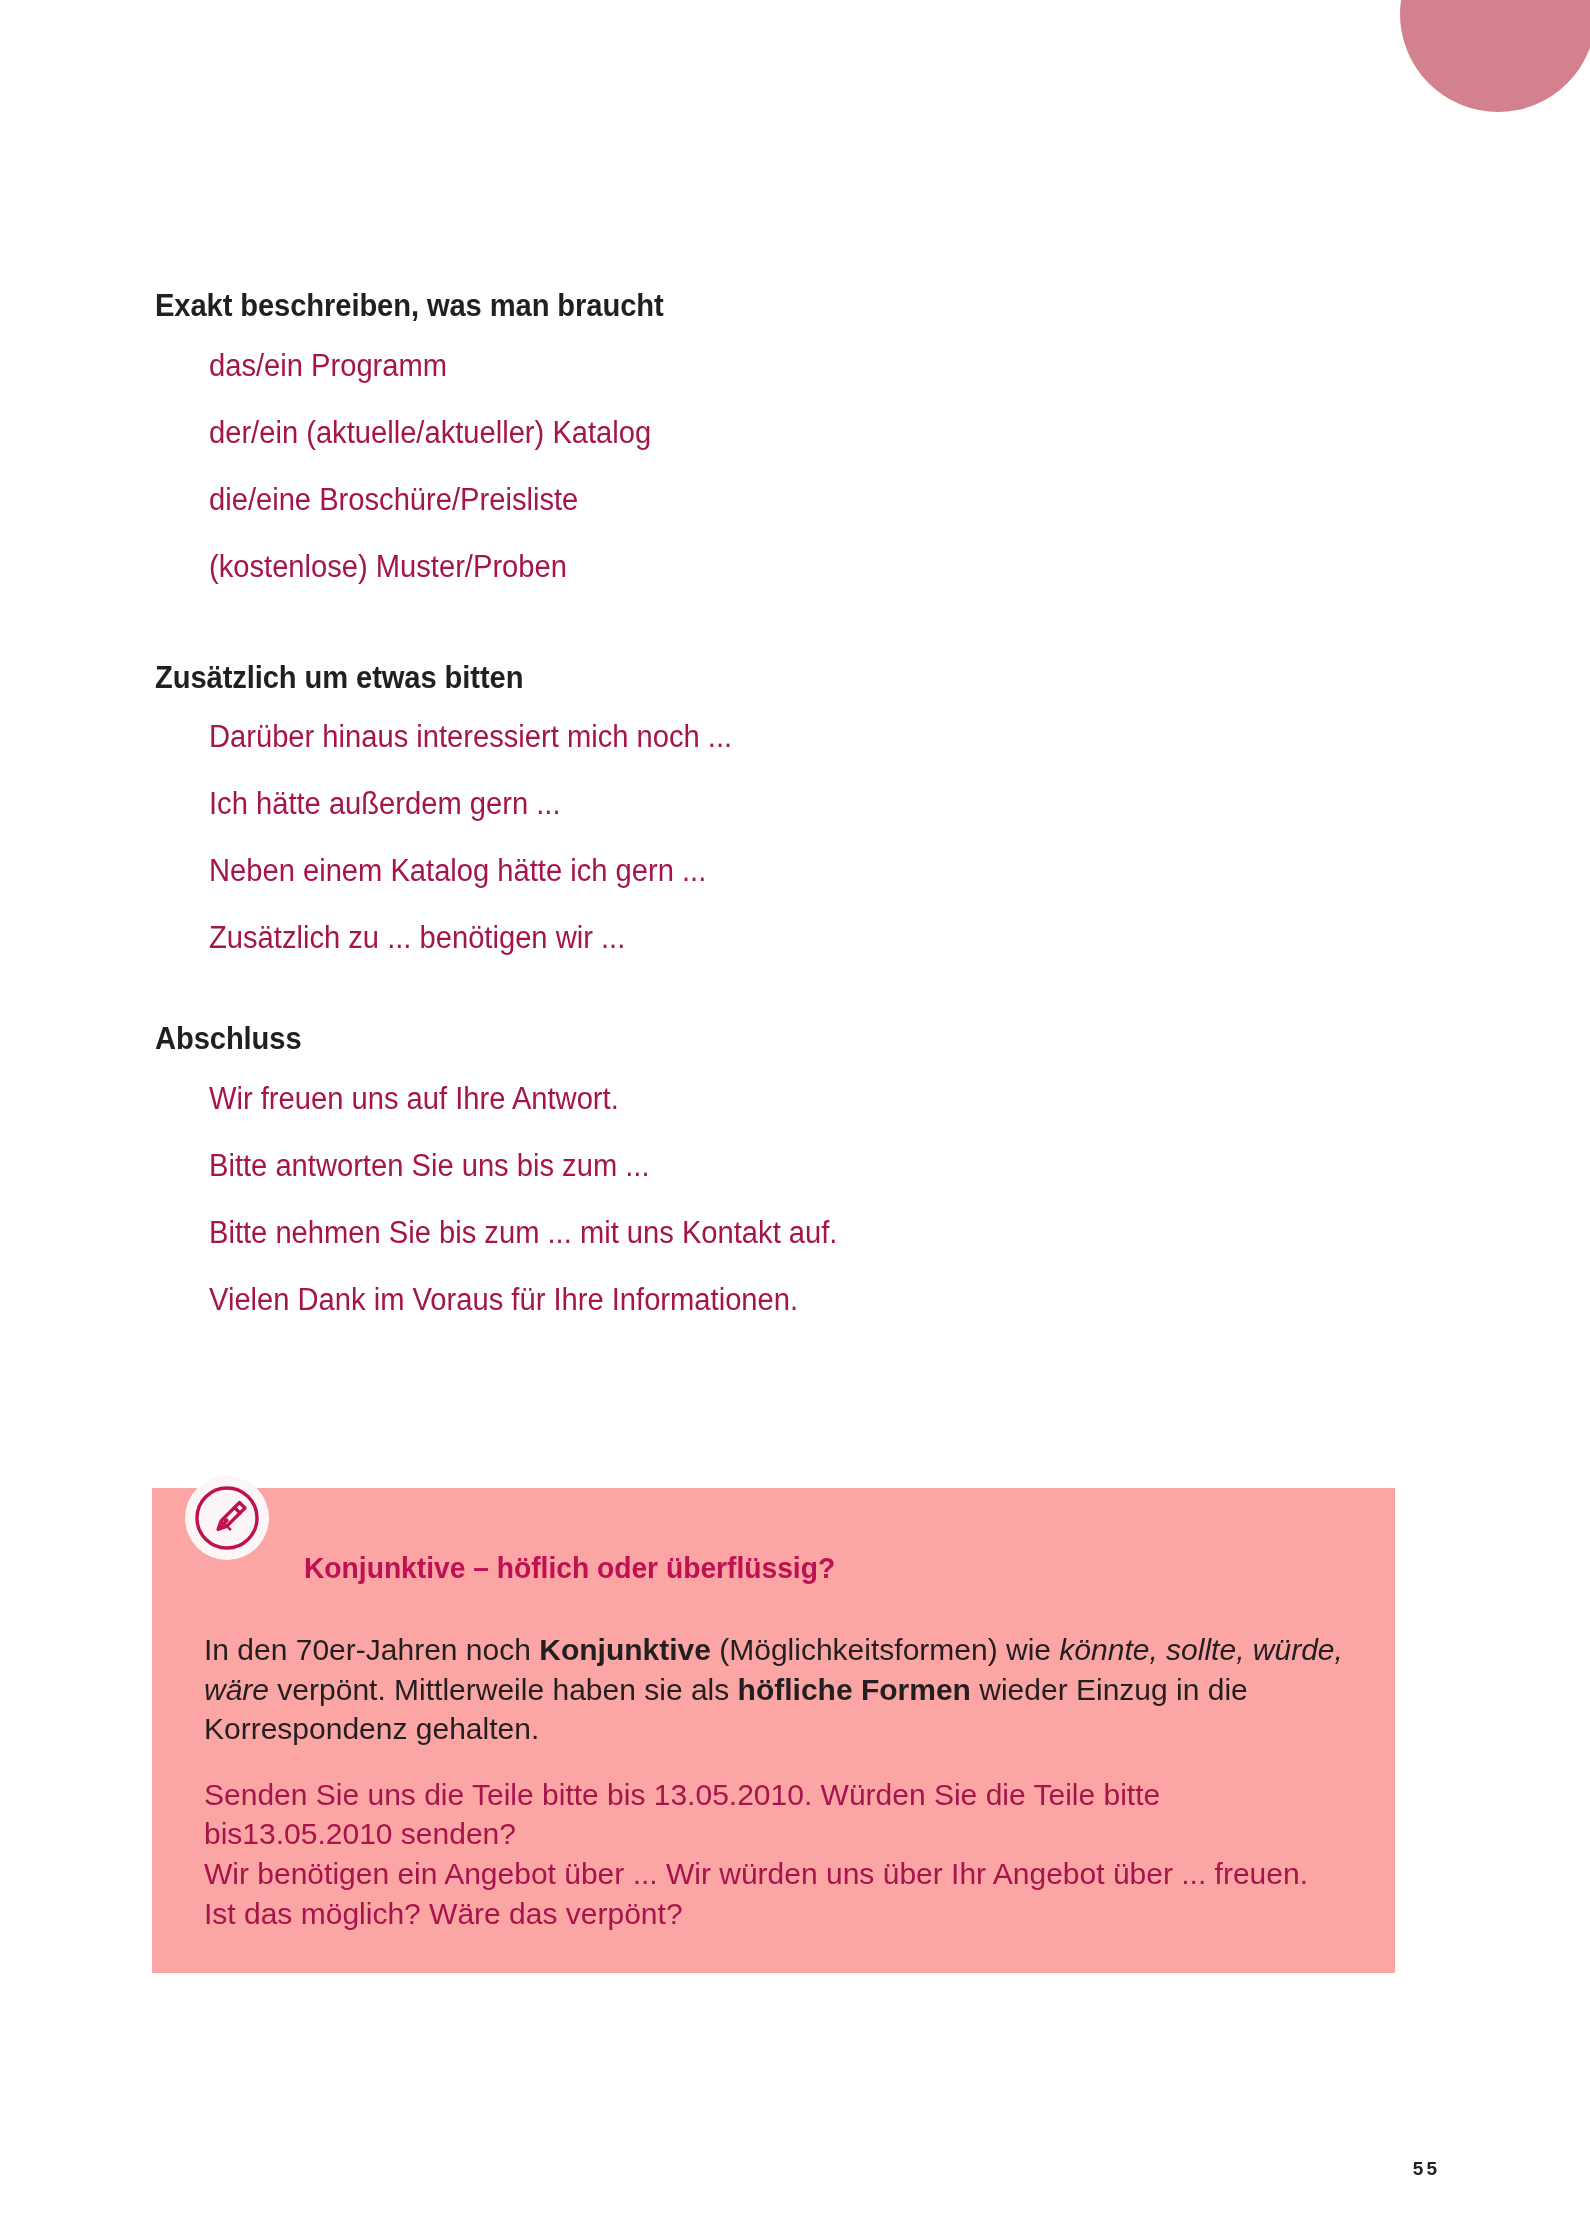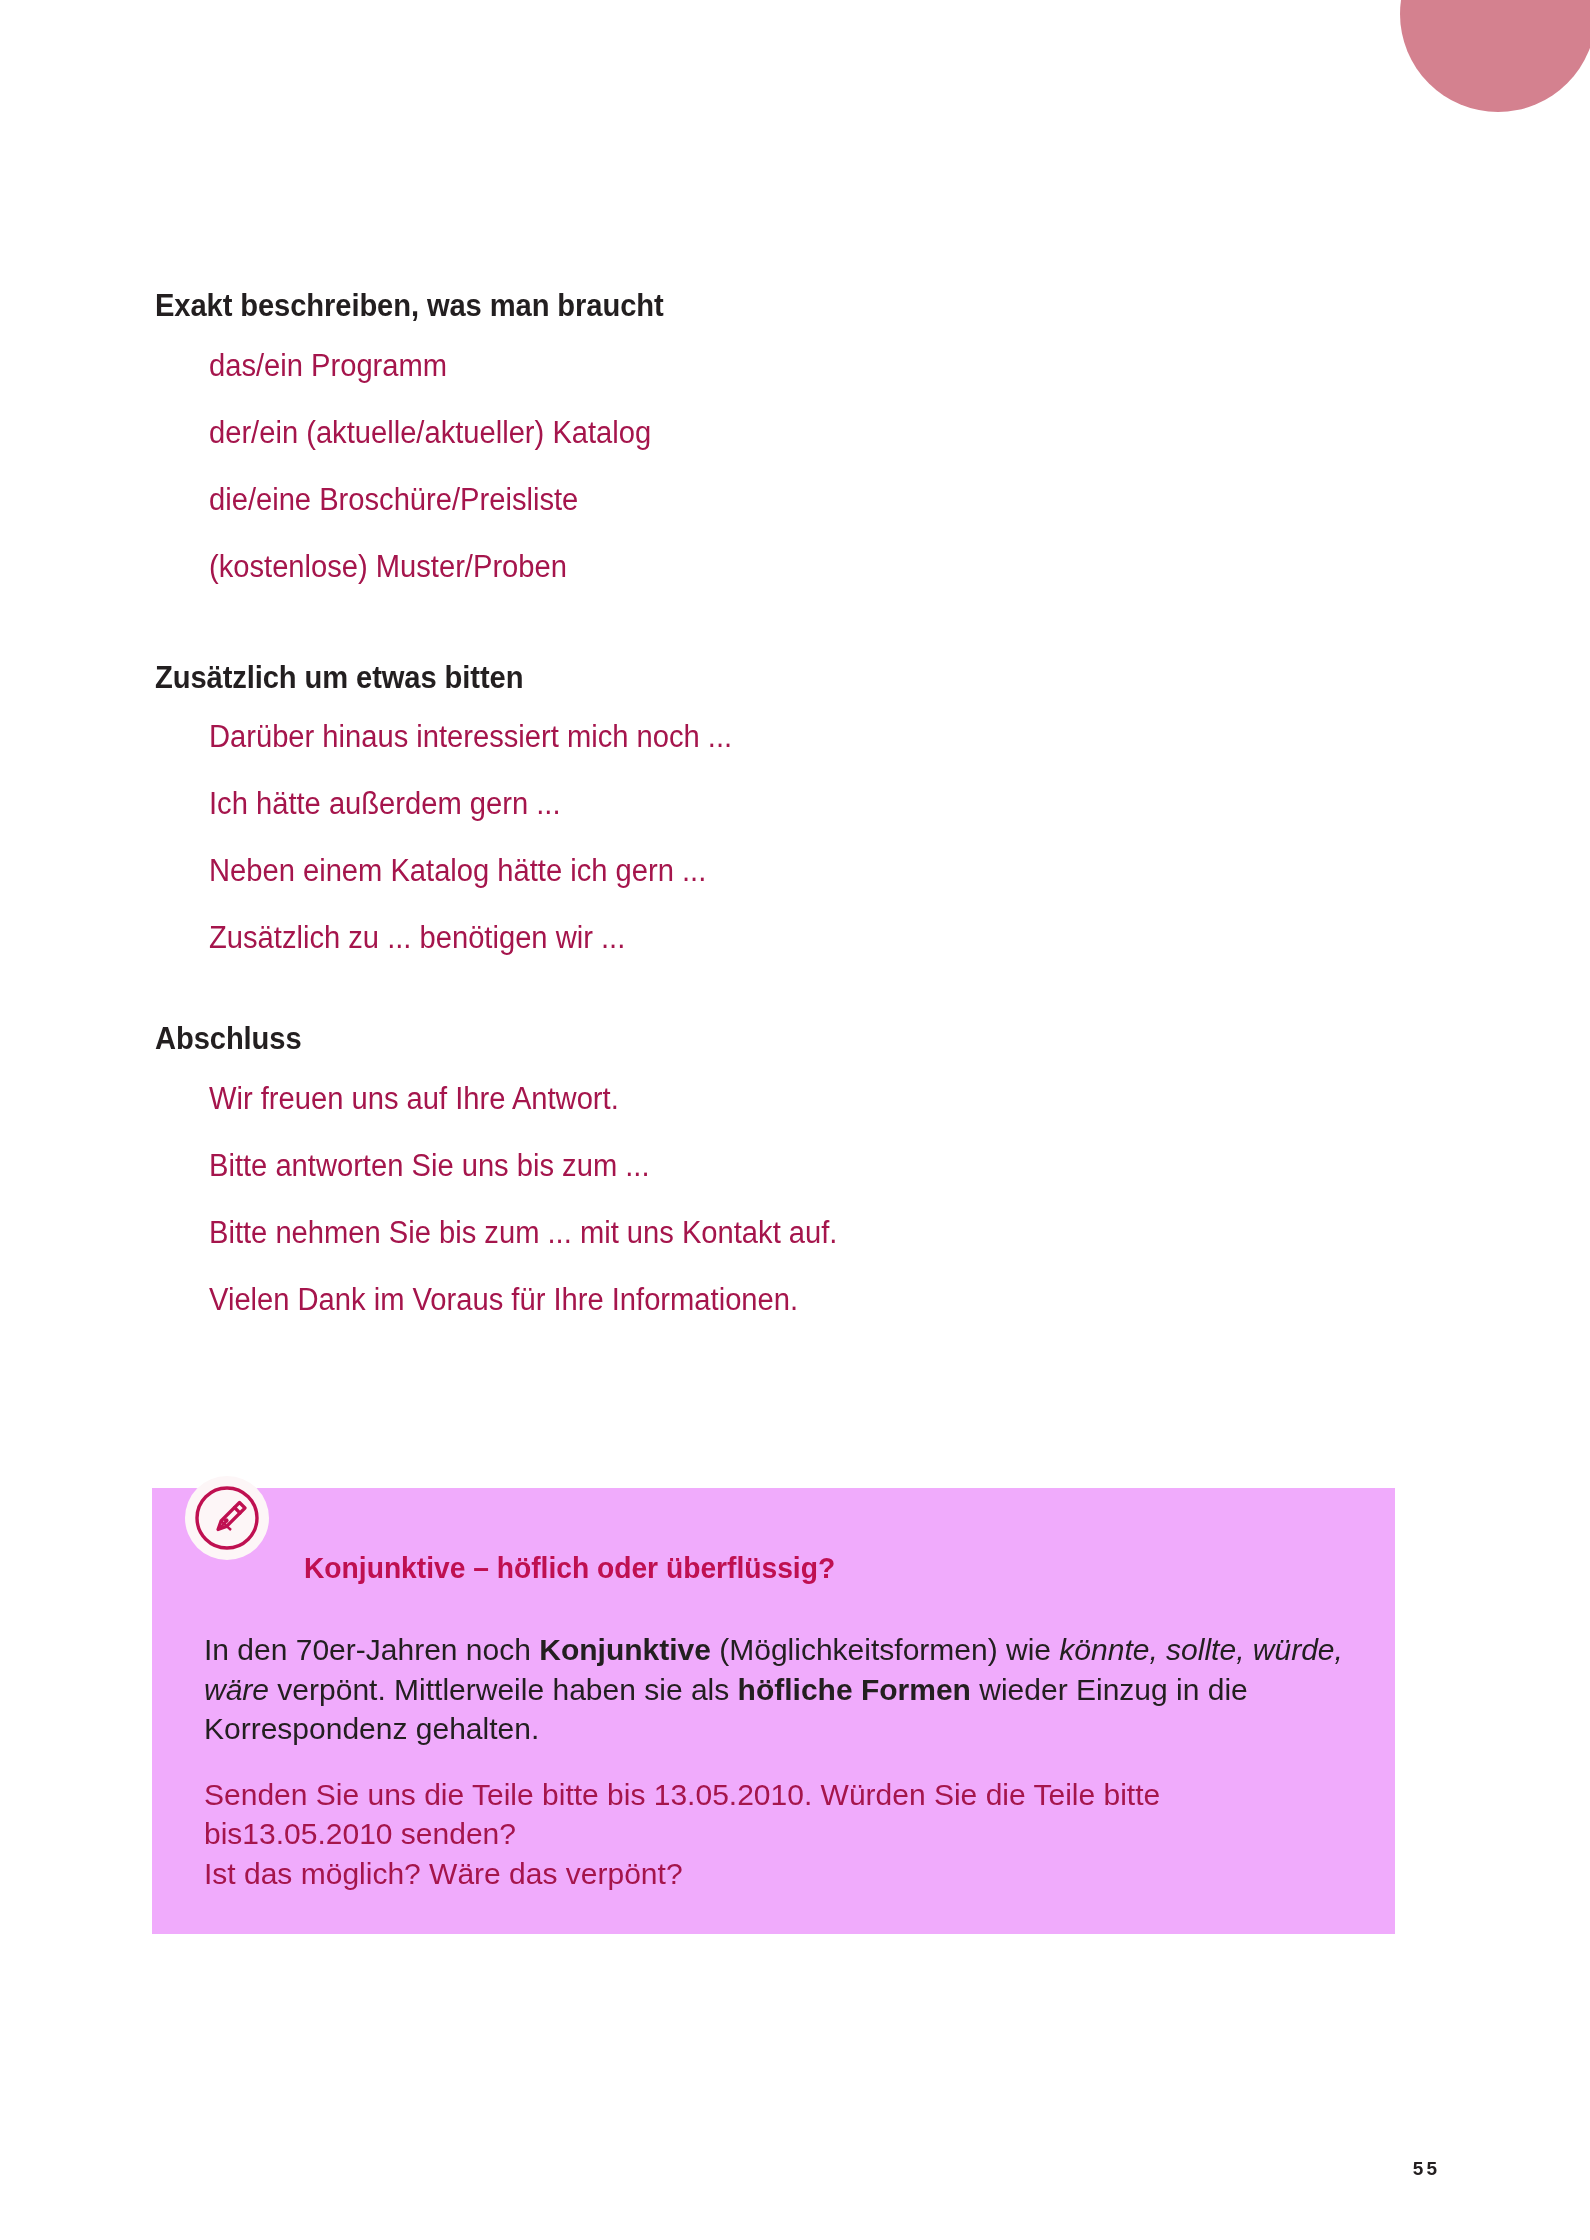--- a/index.html
+++ b/index.html
@@ -136,21 +136,21 @@
   .sec-3 .phrase-list   { margin-top: 26px; }
   .sec-3 .phrase-list li { margin-bottom: 36px; }
   .sec-3 .phrase-list li:last-child { margin-bottom: 0; }
 
   
   .tipbox {
     position: absolute;
     left: 152px;
     top: 1488px;
     width: 1243px;
-    background: #f0abfc;
+    background: #fca5a5;
     padding: 46px 52px 40px 52px;
     box-sizing: border-box;
     z-index: 1;
   }
 
   .tipbox-head {
     display: flex;
     align-items: center;
     min-height: 68px;
     margin-bottom: 28px;
@@ -265,19 +265,20 @@
       </svg>
     </div>
 
     <div class="tipbox-head">
       <div class="tipbox-title">Konjunktive – höflich oder überflüssig?</div>
     </div>
 
     <p><span>In den 70er-Jahren noch </span><b>Konjunktive</b><span> (Möglichkeitsformen) wie </span><i>könnte, sollte, würde, wäre</i><span> verpönt. Mittlerweile haben sie als </span><b>höfliche Formen</b><span> wieder Einzug in die Korrespondenz gehalten.</span></p>
 
     <p class="examples">Senden Sie uns die Teile bitte bis 13.05.2010. Würden Sie die Teile bitte bis13.05.2010 senden?</p>
+    <p class="examples">Wir benötigen ein Angebot über ... Wir würden uns über Ihr Angebot über ... freuen.</p>
     <p class="examples">Ist das möglich? Wäre das verpönt?</p>
 
   </aside>
 
   <div class="page-number">55</div>
 
 </div>
 
 </body></html>

